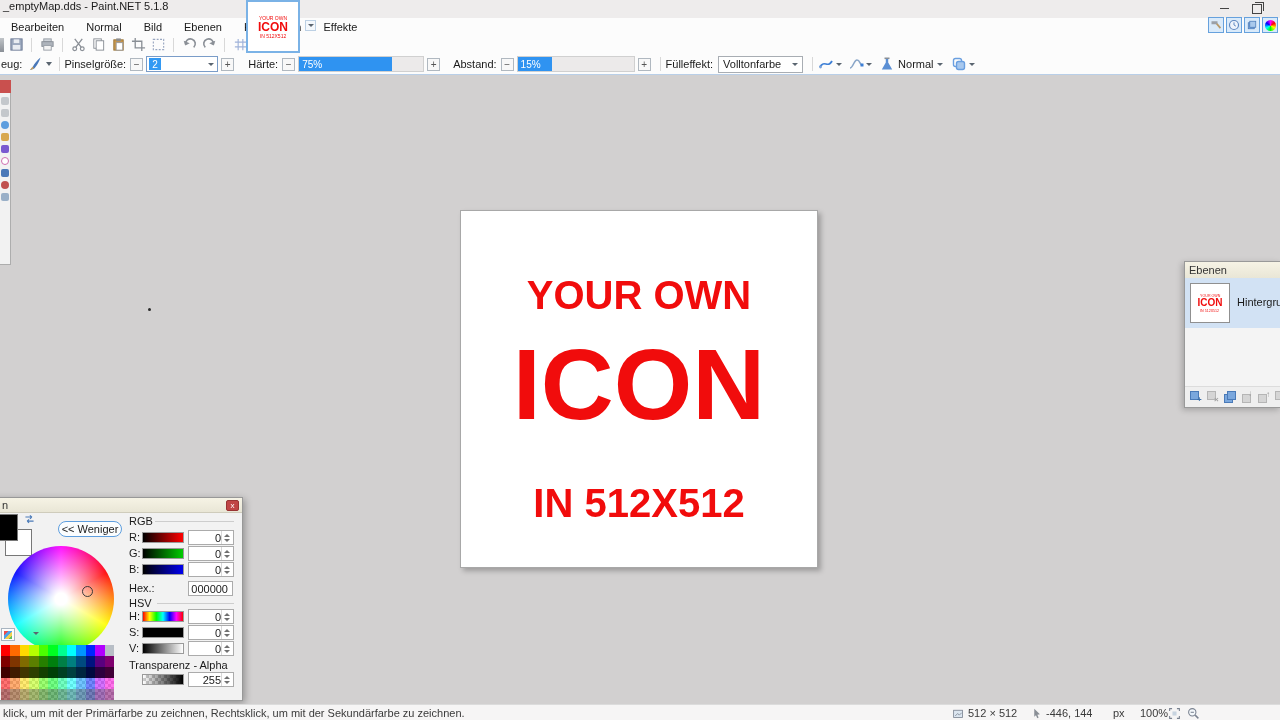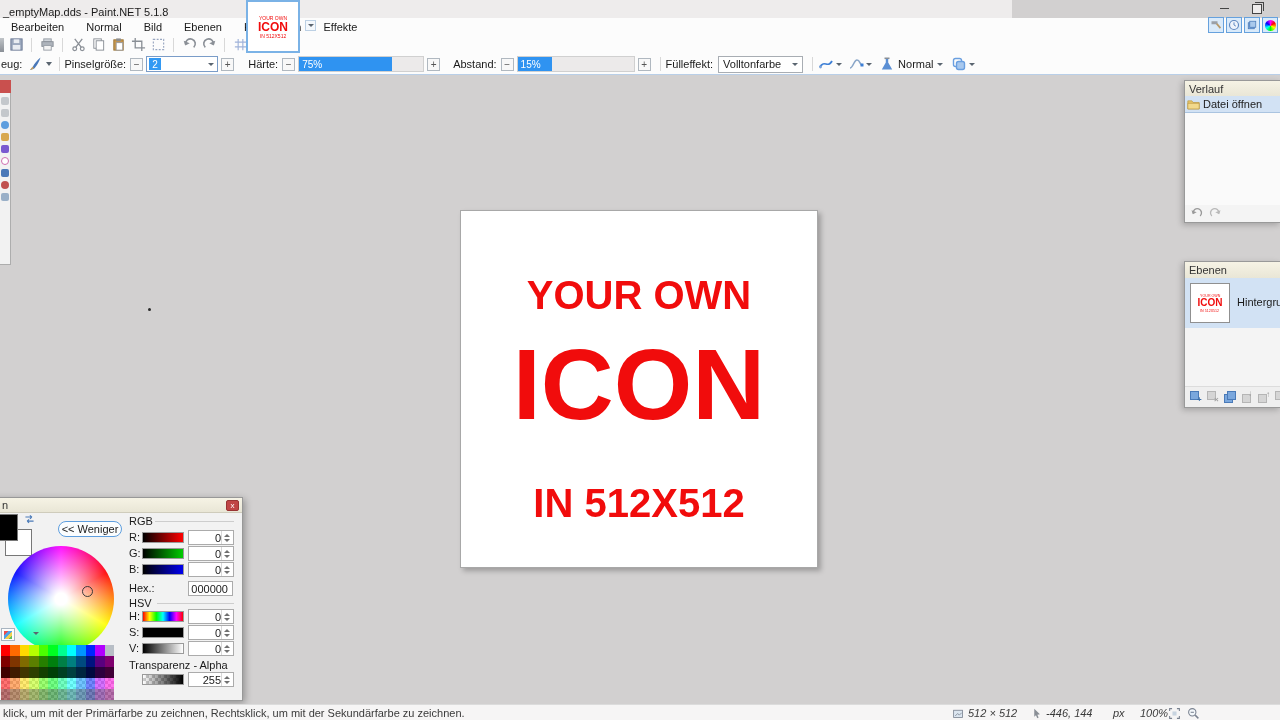--- a/index.html
+++ b/index.html
@@ -1,20 +1,20 @@
 <!DOCTYPE html>
 <html><head>
 <meta charset="utf-8">
 <style>
   html,body{margin:0;padding:0;}
   #stage{position:relative;width:1280px;height:720px;background:#d2d0d0;overflow:hidden;
     font-family:"Liberation Sans",sans-serif;font-size:11px;color:#222;}
   .abs{position:absolute;}
   
-  .titlebar{left:0;top:0;width:1012px;height:18px;background:#eeecec;display:flex;align-items:flex-end;}
+  .titlebar{left:0;top:0;width:1280px;height:18px;background:#eeecec;display:flex;align-items:flex-start;}
   .titlebar .title{margin-left:3px;color:#1a1a1a;}
   .winbtn{position:absolute;top:0;width:28px;height:17px;display:flex;align-items:center;justify-content:center;}
   .minbar{width:9px;height:1px;background:#444;}
   .restbox{width:8px;height:8px;border:1px solid #444;background:#eeecec;position:relative;}
   .restbox::after{content:"";position:absolute;left:2px;top:-3px;width:8px;height:8px;border:1px solid #444;border-bottom:none;border-left:none;}
   .menubar{left:0;top:18px;width:1280px;height:17px;background:#fcfcfc;display:flex;align-items:center;}
   .menuitem{padding:0 11px;height:100%;display:flex;align-items:center;color:#1a1a1a;}
   
   .ptoggles{left:1208px;top:17px;display:flex;gap:2px;}
   .ptog{width:16px;height:16px;border:1px solid #66a1dd;background:#d9eafa;display:flex;align-items:center;justify-content:center;box-sizing:border-box;}
@@ -107,21 +107,21 @@
   .checker{background-image:linear-gradient(45deg,#cfcfcf 25%,transparent 25%,transparent 75%,#cfcfcf 75%),linear-gradient(45deg,#cfcfcf 25%,transparent 25%,transparent 75%,#cfcfcf 75%);background-size:6px 6px;background-position:0 0,3px 3px;background-color:#fff;}
   .palbtn{position:absolute;left:14px;top:130px;width:14px;height:13px;border:1px solid #a8b4c0;background:#fdfdfd;box-sizing:border-box;display:flex;align-items:center;justify-content:center;}
   .palbtn .sq{width:8px;height:8px;background:linear-gradient(135deg,#e85050 25%,#50a0e8 25%,#50a0e8 50%,#f0d050 50%,#f0d050 75%,#60c060 75%);}
   .palcaret{position:absolute;left:46px;top:134px;}
   .palgrid{position:absolute;left:14px;top:147px;width:113px;height:55px;display:grid;grid-template-columns:repeat(12,1fr);grid-auto-rows:11px;}
   .pcell{position:relative;}
   .pfill{position:absolute;inset:0;}
   
   .statusbar{left:0;top:704px;width:1280px;height:16px;background:#f6f5f5;border-top:1px solid #dcdcdc;box-sizing:border-box;}
   .sb-hint{position:absolute;left:3px;top:2px;color:#3a3a3a;white-space:nowrap;}
-  .sb-item{position:absolute;top:2px;color:#3a3a3a;white-space:nowrap;font-style:italic;}
+  .sb-item{position:absolute;top:2px;color:#3a3a3a;white-space:nowrap;}
   .sb-icon{position:absolute;top:2px;width:13px;height:13px;}
 </style>
 </head>
 <body>
 
 <div id="stage">
 
   <div class="abs titlebar">
     <span class="title">_emptyMap.dds - Paint.NET 5.1.8</span>
   </div>
@@ -343,42 +343,20 @@
     <div class="tfrag" style="background:#c4c8cc;"></div>
     <div class="tfrag" style="background:#5e9ede;border-radius:50%;"></div>
     <div class="tfrag" style="background:#d8a84e;"></div>
     <div class="tfrag" style="background:#7a5ad0;"></div>
     <div class="tfrag" style="background:#fff;border:1px solid #d070b0;border-radius:50%;box-sizing:border-box;"></div>
     <div class="tfrag" style="background:#4a78b8;"></div>
     <div class="tfrag" style="background:#c0504e;border-radius:50%;"></div>
     <div class="tfrag" style="background:#9ab0c8;"></div>
   </div>
 
-  <div class="abs fpanel histpanel">
-    <div class="ptitle">Verlauf</div>
-    <div class="histlist">
-      <div class="histitem">
-        <svg width="13" height="11" viewBox="0 0 16 13">
-            <path d="M1 2 h5 l1.5 2 h7.5 v8 H1 Z" fill="#e8c56a" stroke="#b89440" stroke-width="0.8"></path>
-            <path d="M1 5 h14 v7 H1 Z" fill="#f2d98c" stroke="#b89440" stroke-width="0.8"></path>
-          </svg>
-        <span>Datei öffnen</span>
-      </div>
-    </div>
-    <div class="histbottom">
-      <svg width="13" height="13" viewBox="0 0 16 16">
-          <path d="M12.5 11 A5.2 5.2 0 1 0 3.8 7.8" fill="none" stroke="#9a9a9a" stroke-width="1.7"></path>
-          <path d="M1.8 4 L3.6 9 L8.2 6.6 Z" fill="#9a9a9a"></path>
-        </svg>
-      <svg width="13" height="13" viewBox="0 0 16 16">
-          <path d="M3.5 11 A5.2 5.2 0 1 1 12.2 7.8" fill="none" stroke="#b8b8b8" stroke-width="1.7"></path>
-          <path d="M14.2 4 L12.4 9 L7.8 6.6 Z" fill="#b8b8b8"></path>
-        </svg>
-    </div>
-  </div>
 
   <div class="abs fpanel layerspanel">
     <div class="ptitle" style="height:16px;">Ebenen</div>
     <div class="layerrow">
       <div class="lthumb">
         <span class="mini1">YOUR OWN</span>
         <span class="mini2">ICON</span>
         <span class="mini3">IN 512X512</span>
       </div>
       <span class="lname">Hintergrund</span>

